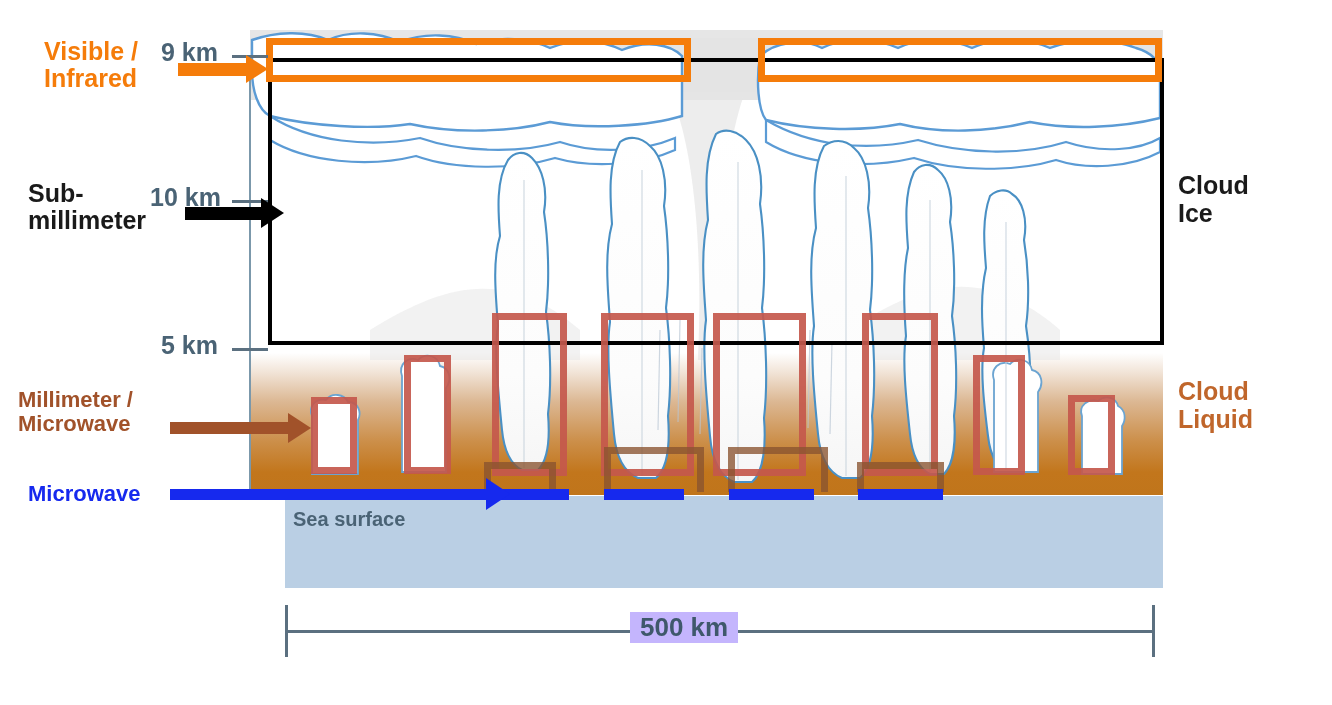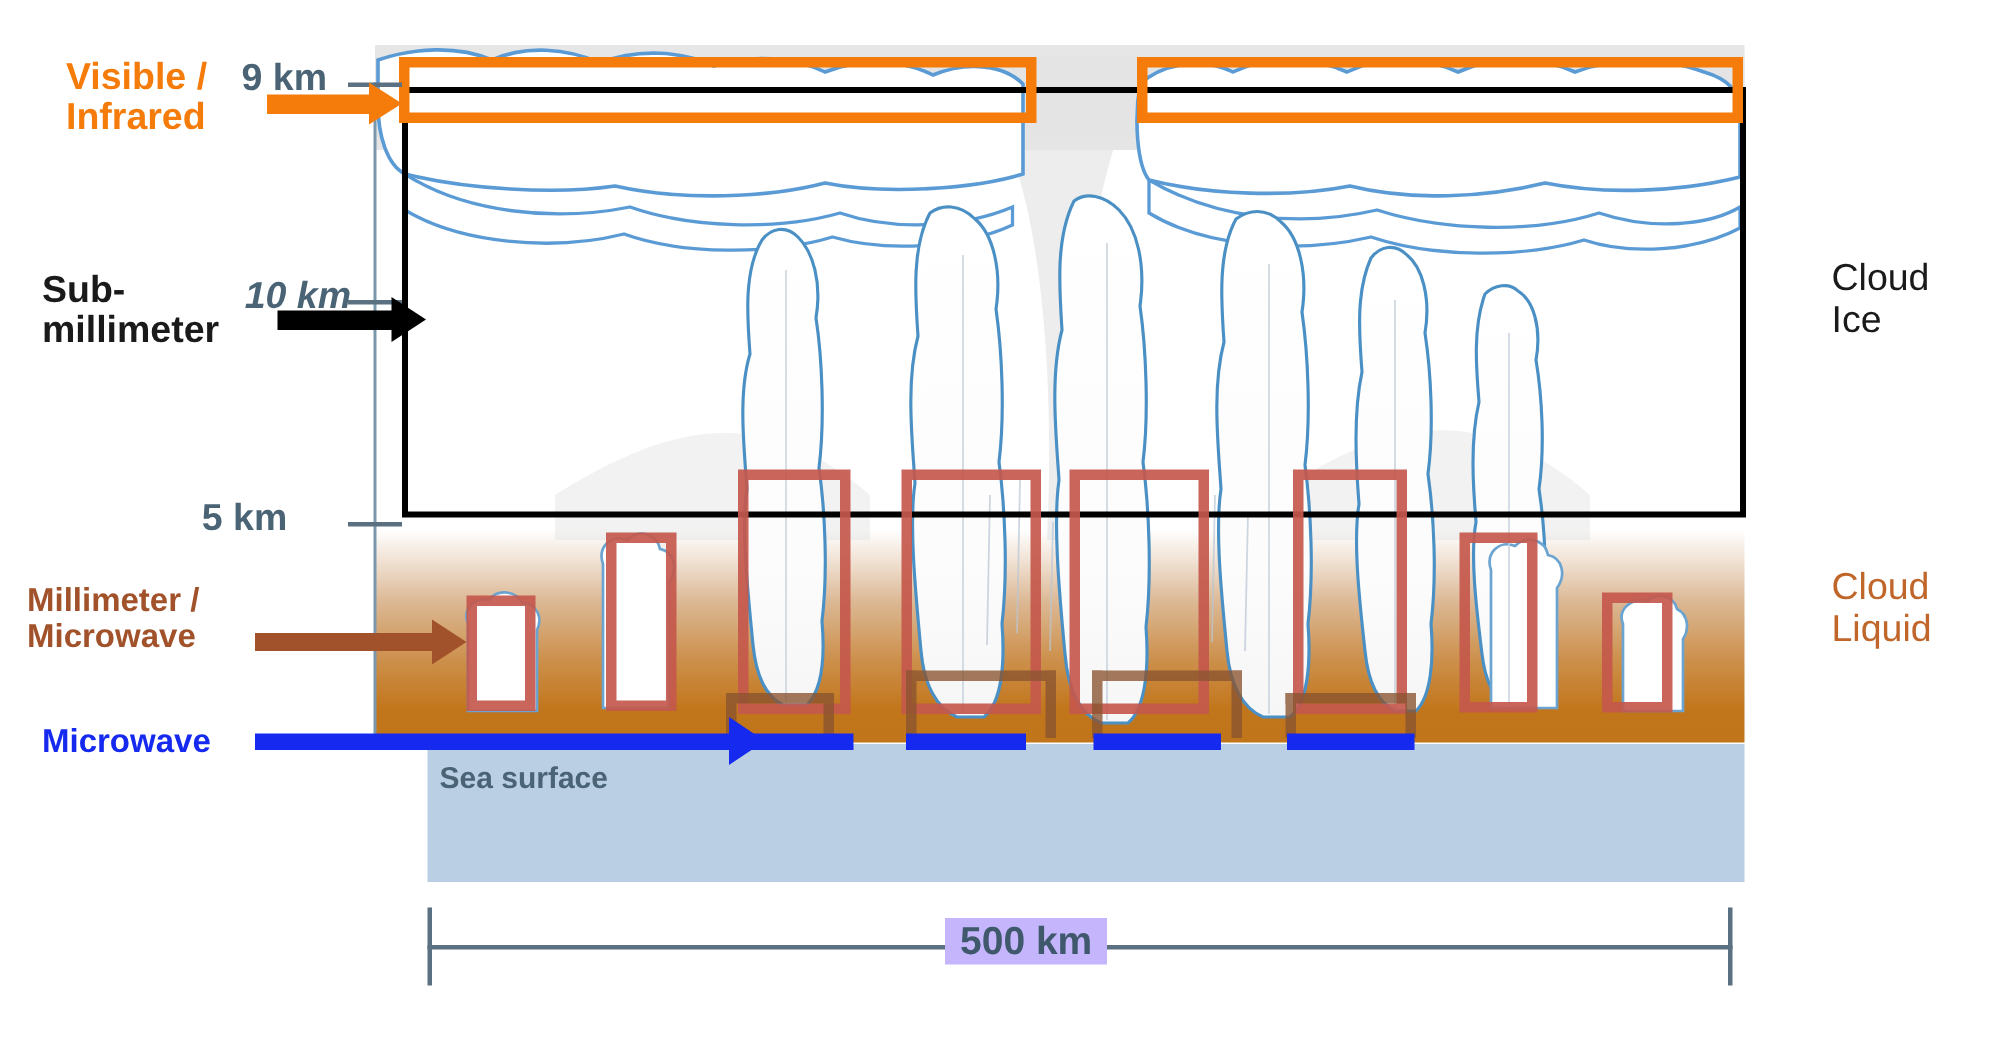--- a/index.html
+++ b/index.html
@@ -8,21 +8,21 @@
   #stage{position:relative;width:1332px;height:705px;background:#fff;}
 
   
   .side-label{position:absolute;font-weight:bold;line-height:1.08;white-space:pre-line;}
   #lbl-vis{left:44px;top:38px;width:150px;font-size:25px;color:#F57C0A;}
   #lbl-sub{left:28px;top:180px;width:170px;font-size:25px;color:#1a1a1a;}
   #lbl-mmw{left:18px;top:388px;width:180px;font-size:22px;color:#A1522A;}
   #lbl-mw{left:28px;top:482px;width:170px;font-size:22px;color:#1629EE;}
 
   
-  .right-label{position:absolute;font-weight:normal;line-height:1.1;white-space:pre-line;margin-left:43px;}
+  .right-label{position:absolute;font-weight:bold;line-height:1.1;white-space:pre-line;}
   #lbl-ice{left:1178px;top:172px;font-size:25px;color:#1a1a1a;}
   #lbl-liq{left:1178px;top:378px;font-size:25px;color:#C0662B;}
   #lbl-prec{left:1176px;top:516px;font-size:24px;color:#1629EE;}
 
   
   #axis-line{position:absolute;left:249px;top:55px;width:2px;height:440px;background:#7b98ab;}
   .tick{position:absolute;height:3px;background:#5b7080;}
   .tick-label{position:absolute;font-weight:bold;font-size:25px;color:#4a6375;
               text-align:right;width:110px;}
 
@@ -224,24 +224,24 @@
   <div class="bluebar" style="left:604px;top:489px;width:80px;"></div>
   <div class="bluebar" style="left:729px;top:489px;width:85px;"></div>
   <div class="bluebar" style="left:858px;top:489px;width:85px;"></div>
 
   <div id="axis-line"></div>
 
   <div class="tick" style="left:232px;top:55px;width:36px;"></div>
   <div class="tick-label" style="left:108px;top:38px;">9 km</div>
 
   <div class="tick" style="left:232px;top:200px;width:36px;"></div>
-  <div class="tick-label" style="left:124px;top:183px;font-style:italic;">10 km</div>
+  <div class="tick-label" style="left:111px;top:183px;">10 km</div>
 
   <div class="tick" style="left:232px;top:348px;width:36px;"></div>
-  <div class="tick-label" style="left:108px;top:331px;text-align:center;">5 km</div>
+  <div class="tick-label" style="left:108px;top:331px;">5 km</div>
 
   <div class="arrow" style="left:178px;top:63px;">
     <div class="shaft" style="width:70px;height:13px;background:#F57C0A;top:0;"></div>
     <div class="head" style="left:68px;top:-8px;
          border-width:14px 0 14px 22px;border-left-color:#F57C0A;"></div>
   </div>
 
   <div class="arrow" style="left:185px;top:207px;">
     <div class="shaft" style="width:78px;height:13px;background:#000;top:0;"></div>
     <div class="head" style="left:76px;top:-9px;

